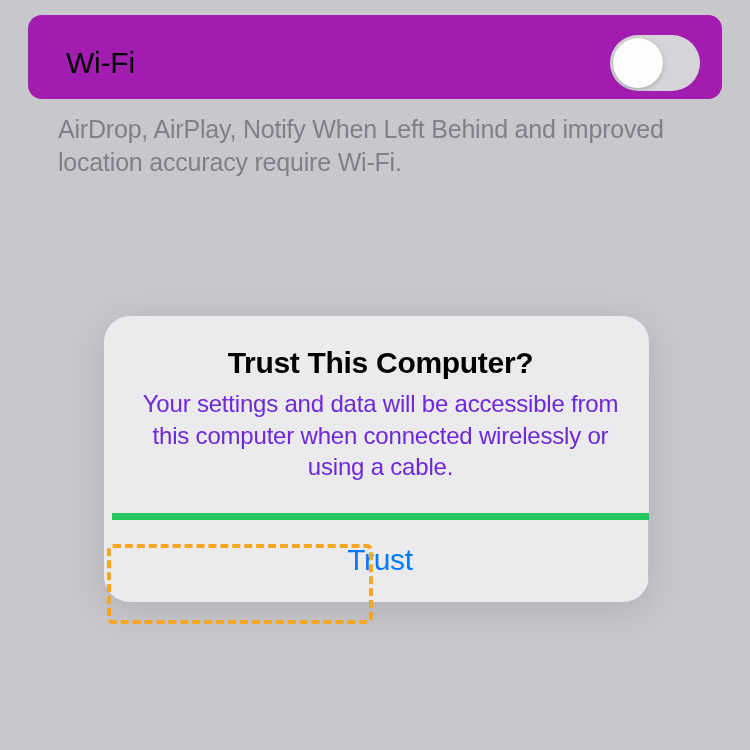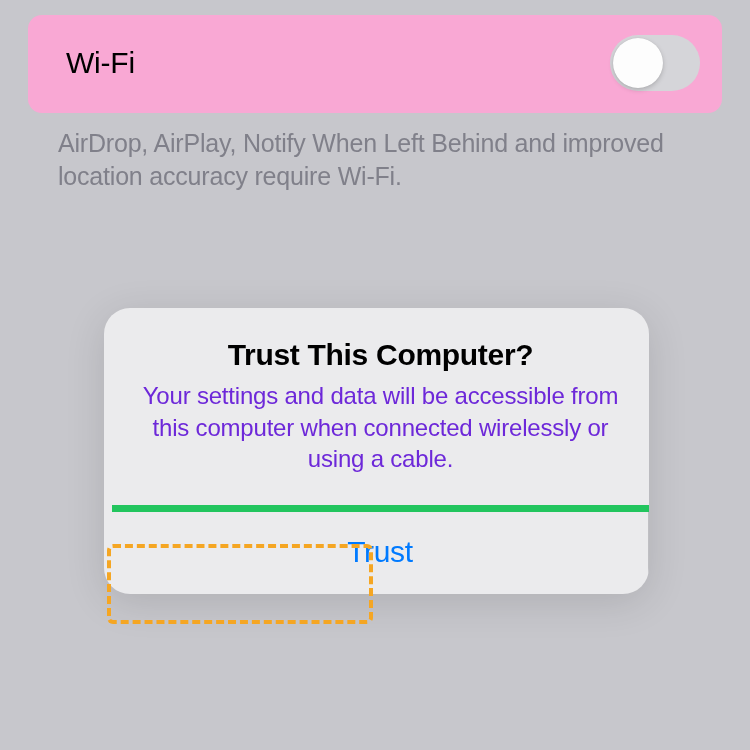--- a/index.html
+++ b/index.html
@@ -11,24 +11,24 @@
 
     body {
       width: 750px;
       height: 750px;
       background: #c7c7cc;
       overflow: hidden;
       position: relative;
     }
 
     .settings-row {
-      background: #f9a8d4;
+      background: #a21caf;
       border-radius: 14px;
       margin: 15px 28px 0 28px;
-      padding: 20px 22px 22px 38px;
+      padding: 20px 22px 8px 38px;
       display: flex;
       align-items: center;
       justify-content: space-between;
       gap: 34px;
     }
 
     .settings-label {
       font-size: 30px;
       color: #000;
       font-weight: 400;
@@ -59,21 +59,21 @@
       color: #80808a;
       font-size: 25px;
       line-height: 1.32;
       margin: 14px 40px 14px 58px;
       letter-spacing: -0.2px;
     }
 
     .dialog {
       position: absolute;
       left: 104px;
-      top: 308px;
+      top: 316px;
       width: 545px;
       background: #ebebed;
       border-radius: 26px;
       overflow: hidden;
       box-shadow: 0 8px 40px rgba(0,0,0,0.12);
       padding-left: 8px;
     }
 
     .dialog-body {
       padding: 30px 28px 30px 28px;

